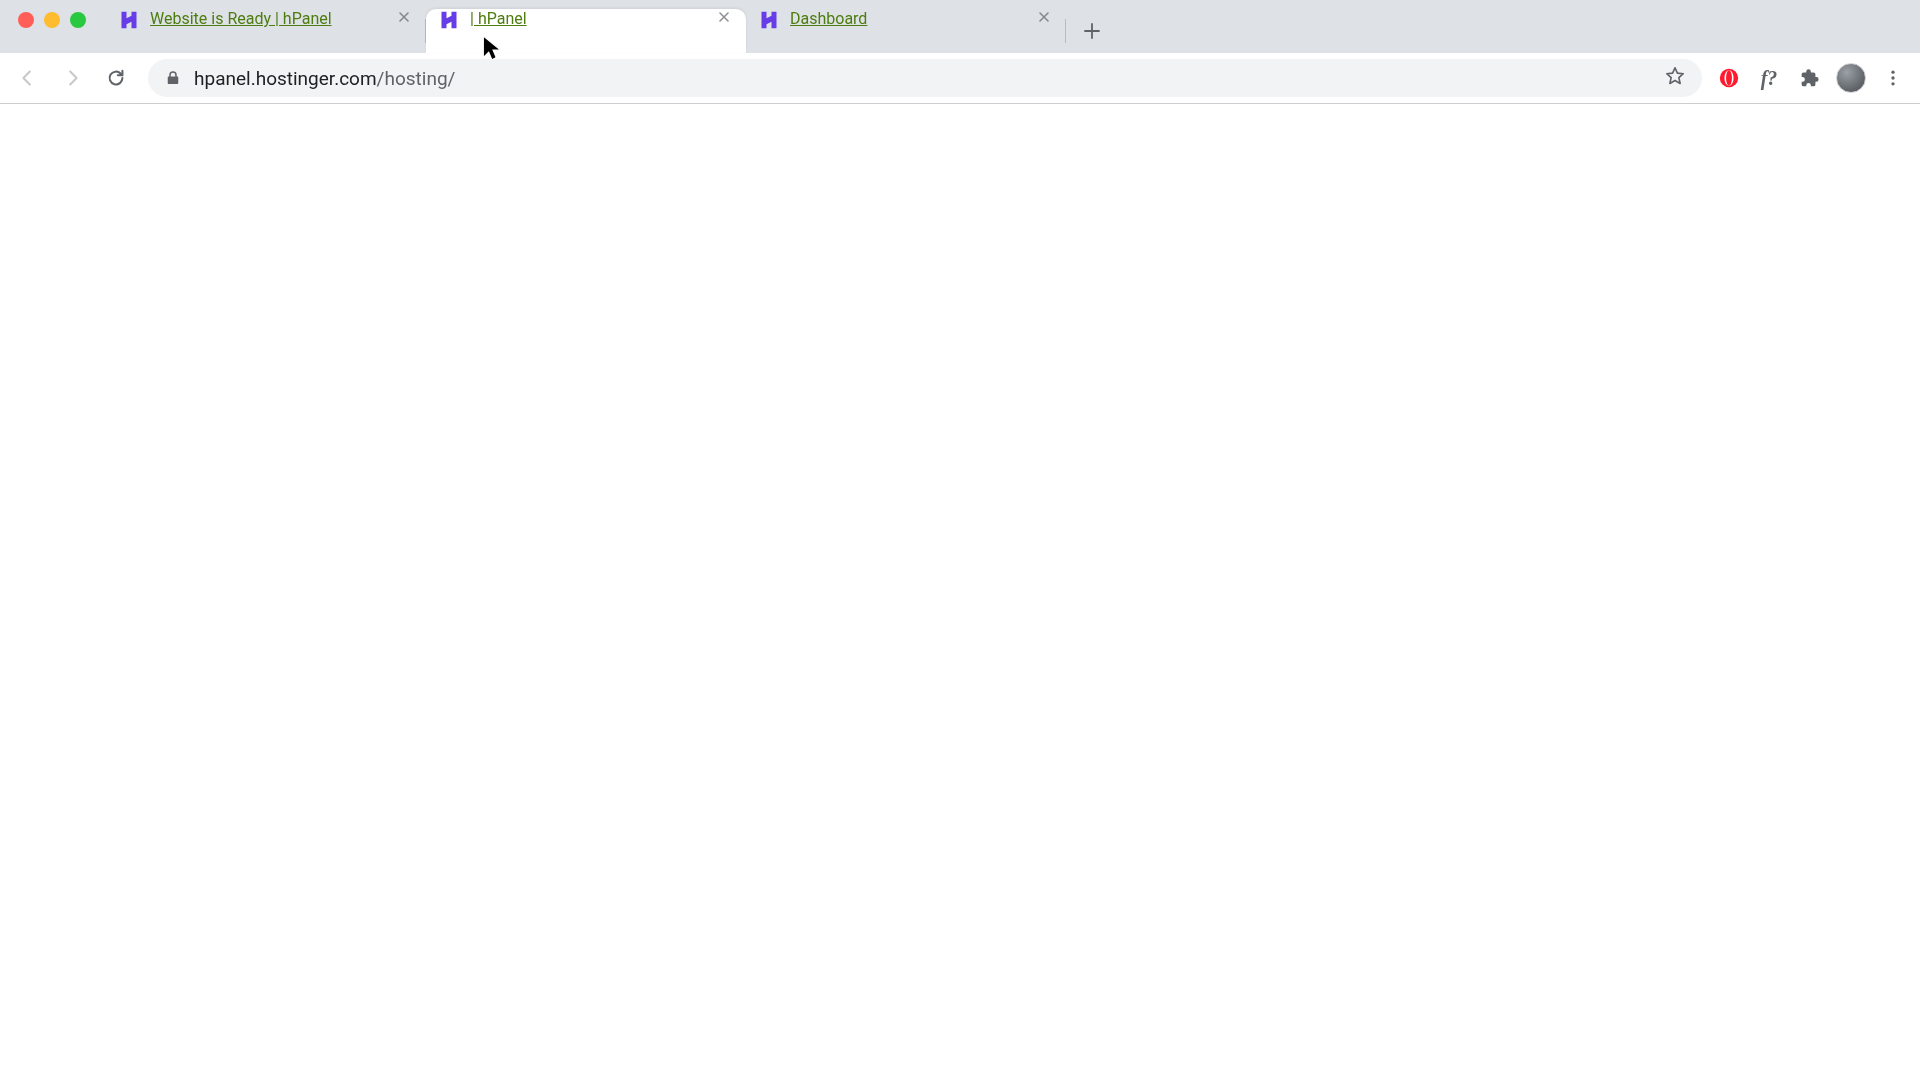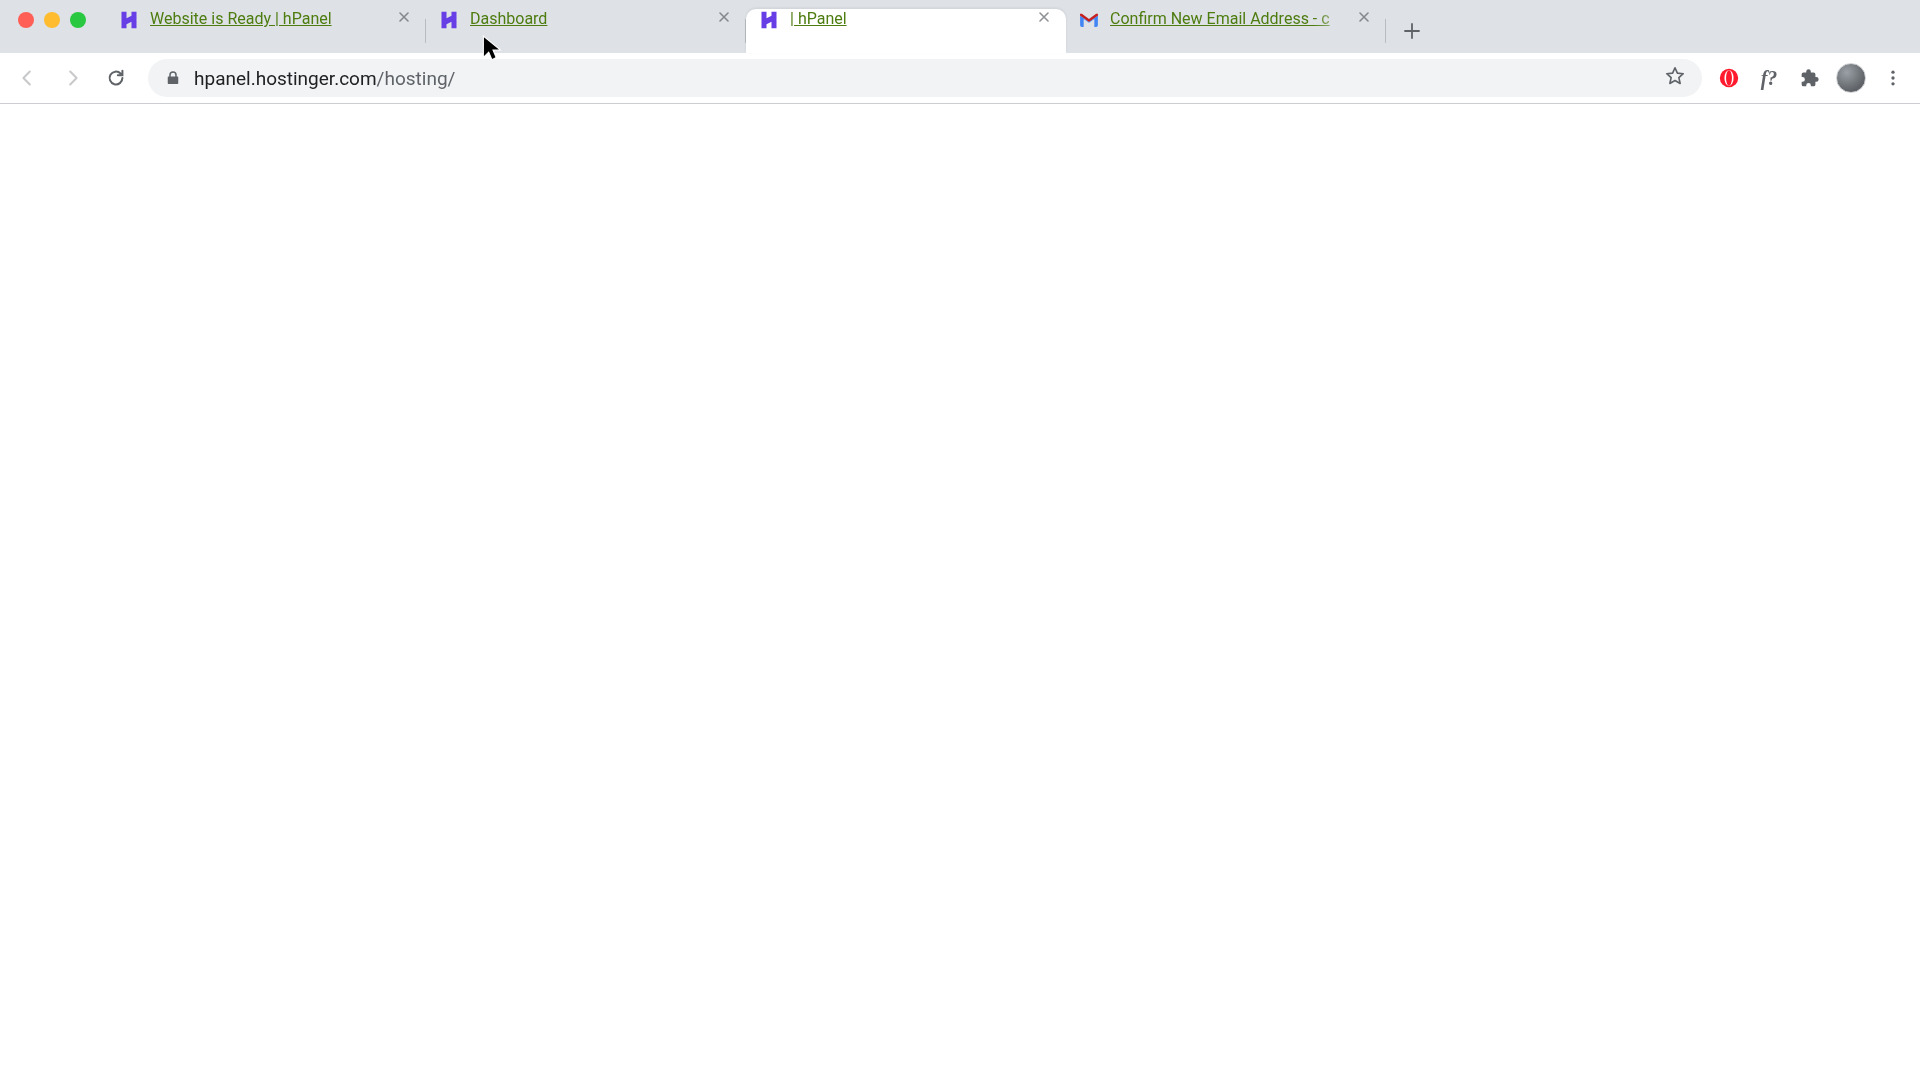--- a/index.html
+++ b/index.html
@@ -245,65 +245,49 @@
             </svg>
         </span>
         <span class="title">Website is Ready | hPanel</span>
         <span class="close">
           <svg viewBox="0 0 16 16" width="16" height="16">
               <path stroke="#5f6368" stroke-width="1.6" stroke-linecap="round" d="M4 4l8 8M12 4l-8 8"></path>
             </svg>
         </span>
       </div>
 
+      <div class="tab active">
+        <span class="favicon">
+          <svg class="fav-h" viewBox="0 0 24 24">
+              <path fill="#673de6" d="M3 2h6v8l6-3V2h6v9l-18 8V2zm0 20v-4l18-8v12h-6v-8l-6 3v5H3z"></path>
+            </svg>
+        </span>
+        <span class="title">| hPanel</span>
+        <span class="close">
+          <svg viewBox="0 0 16 16" width="16" height="16">
+              <path stroke="#5f6368" stroke-width="1.6" stroke-linecap="round" d="M4 4l8 8M12 4l-8 8"></path>
+            </svg>
+        </span>
+      </div>
+
       <div class="tab">
         <span class="favicon">
           <svg class="fav-h" viewBox="0 0 24 24">
               <path fill="#673de6" d="M3 2h6v8l6-3V2h6v9l-18 8V2zm0 20v-4l18-8v12h-6v-8l-6 3v5H3z"></path>
             </svg>
         </span>
         <span class="title">Dashboard</span>
         <span class="close">
           <svg viewBox="0 0 16 16" width="16" height="16">
               <path stroke="#5f6368" stroke-width="1.6" stroke-linecap="round" d="M4 4l8 8M12 4l-8 8"></path>
             </svg>
         </span>
       </div>
 
-      <div class="tab active">
-        <span class="favicon">
-          <svg class="fav-h" viewBox="0 0 24 24">
-              <path fill="#673de6" d="M3 2h6v8l6-3V2h6v9l-18 8V2zm0 20v-4l18-8v12h-6v-8l-6 3v5H3z"></path>
-            </svg>
-        </span>
-        <span class="title">| hPanel</span>
-        <span class="close">
-          <svg viewBox="0 0 16 16" width="16" height="16">
-              <path stroke="#5f6368" stroke-width="1.6" stroke-linecap="round" d="M4 4l8 8M12 4l-8 8"></path>
-            </svg>
-        </span>
-      </div>
-
-
-      <div class="tab">
-        <span class="favicon">
-          <svg class="fav-gmail" viewBox="0 0 24 18">
-            <path fill="#EA4335" d="M12 9L2 2v2l10 7 10-7V2z"></path>
-            <path fill="#FBBC04" d="M2 2l10 7V18H5a3 3 0 0 1-3-3V2z" opacity="0"></path>
-            <path fill="#4285F4" d="M2 4v11a2 2 0 0 0 2 2h2V8l6 4 6-4v9h2a2 2 0 0 0 2-2V4l-10 7L2 4z"></path>
-            <path fill="#C5221F" d="M2 2h2l8 6 8-6h2v2L12 11 2 4V2z"></path>
-          </svg>
-        </span>
-        <span class="title">Confirm New Email Address - c</span>
-        <span class="close">
-          <svg viewBox="0 0 16 16" width="16" height="16">
-              <path stroke="#5f6368" stroke-width="1.6" stroke-linecap="round" d="M4 4l8 8M12 4l-8 8"></path>
-            </svg>
-        </span>
-      </div>
+
 
     </div>
 
     <div class="new-tab">
       <svg width="18" height="18" viewBox="0 0 18 18">
           <path stroke="#5f6368" stroke-width="1.8" stroke-linecap="round" d="M9 2v14M2 9h14"></path>
         </svg>
     </div>
 
   </div>

